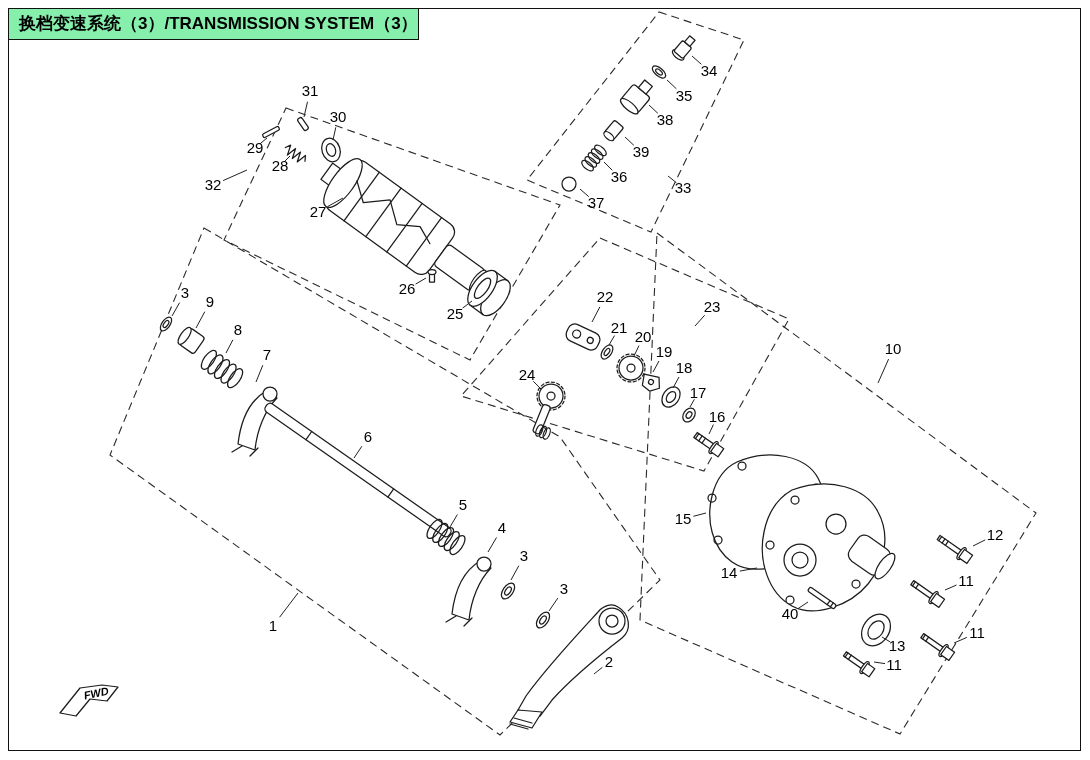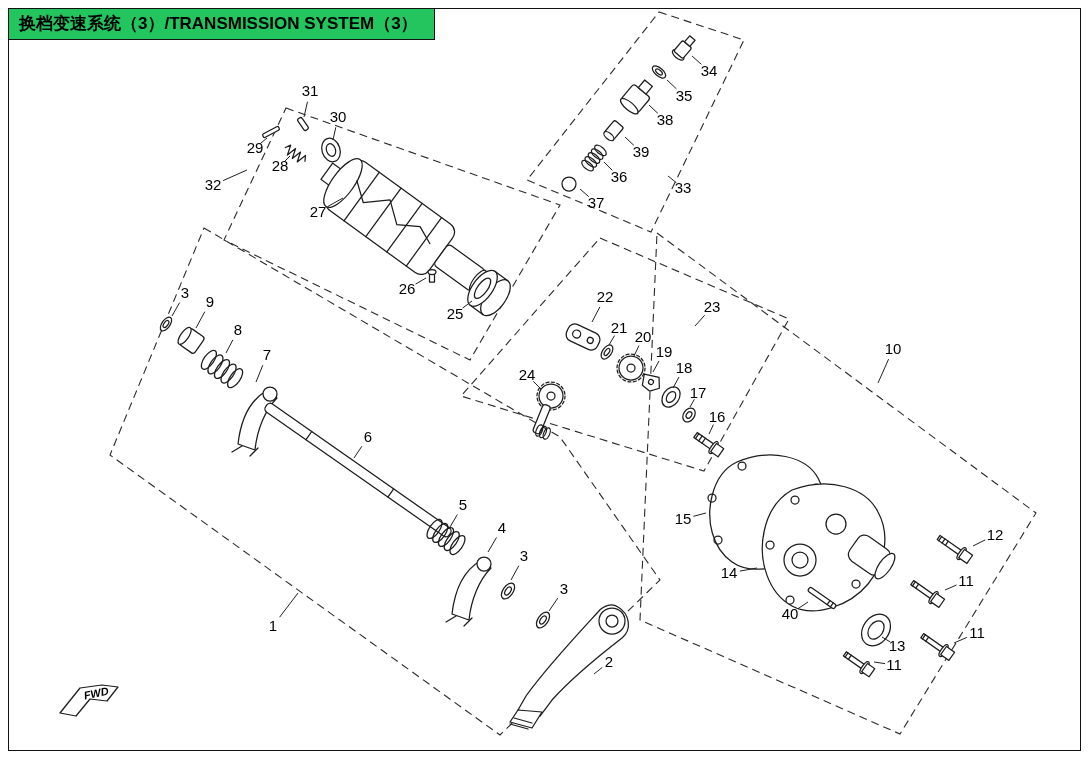--- a/index.html
+++ b/index.html
@@ -5,22 +5,22 @@
   html,body{margin:0;padding:0;background:#ffffff;}
   .page{
     position:relative;width:1090px;height:760px;background:#ffffff;
     font-family:"Liberation Sans",sans-serif;overflow:hidden;color:#000;
   }
   .border-frame{
     position:absolute;left:8px;top:8px;width:1073px;height:743px;
     border:1.6px solid #111;box-sizing:border-box;pointer-events:none;
   }
   .title-box{
-    position:absolute;left:8px;top:8px;background:#22c55e;border:1.6px solid #111;
-    padding:4px 16px 5px 10px;font-size:17px;font-weight:bold;line-height:1.25;
+    position:absolute;left:8px;top:8px;background:#86efac;border:1.6px solid #111;
+    padding:4px 0 5px 10px;font-size:17px;font-weight:bold;line-height:1.25;
     box-sizing:border-box;white-space:nowrap;z-index:5;
   }
   svg#diagram{position:absolute;left:0;top:0;}
   #regions polygon{fill:none;stroke:#2a2a2a;stroke-width:1.1;stroke-dasharray:8 5;}
   #parts{stroke:#1c1c1c;stroke-width:1.25;fill:#ffffff;stroke-linejoin:round;stroke-linecap:round;}
   #leaders line{stroke:#222;stroke-width:1;}
   #callouts text{font-size:15px;fill:#000;text-anchor:middle;font-family:"Liberation Sans",sans-serif;}
   .fwd-text{font-size:11px;font-weight:bold;font-style:italic;text-anchor:middle;fill:#000;stroke:none;}
 </style>
 </head>

